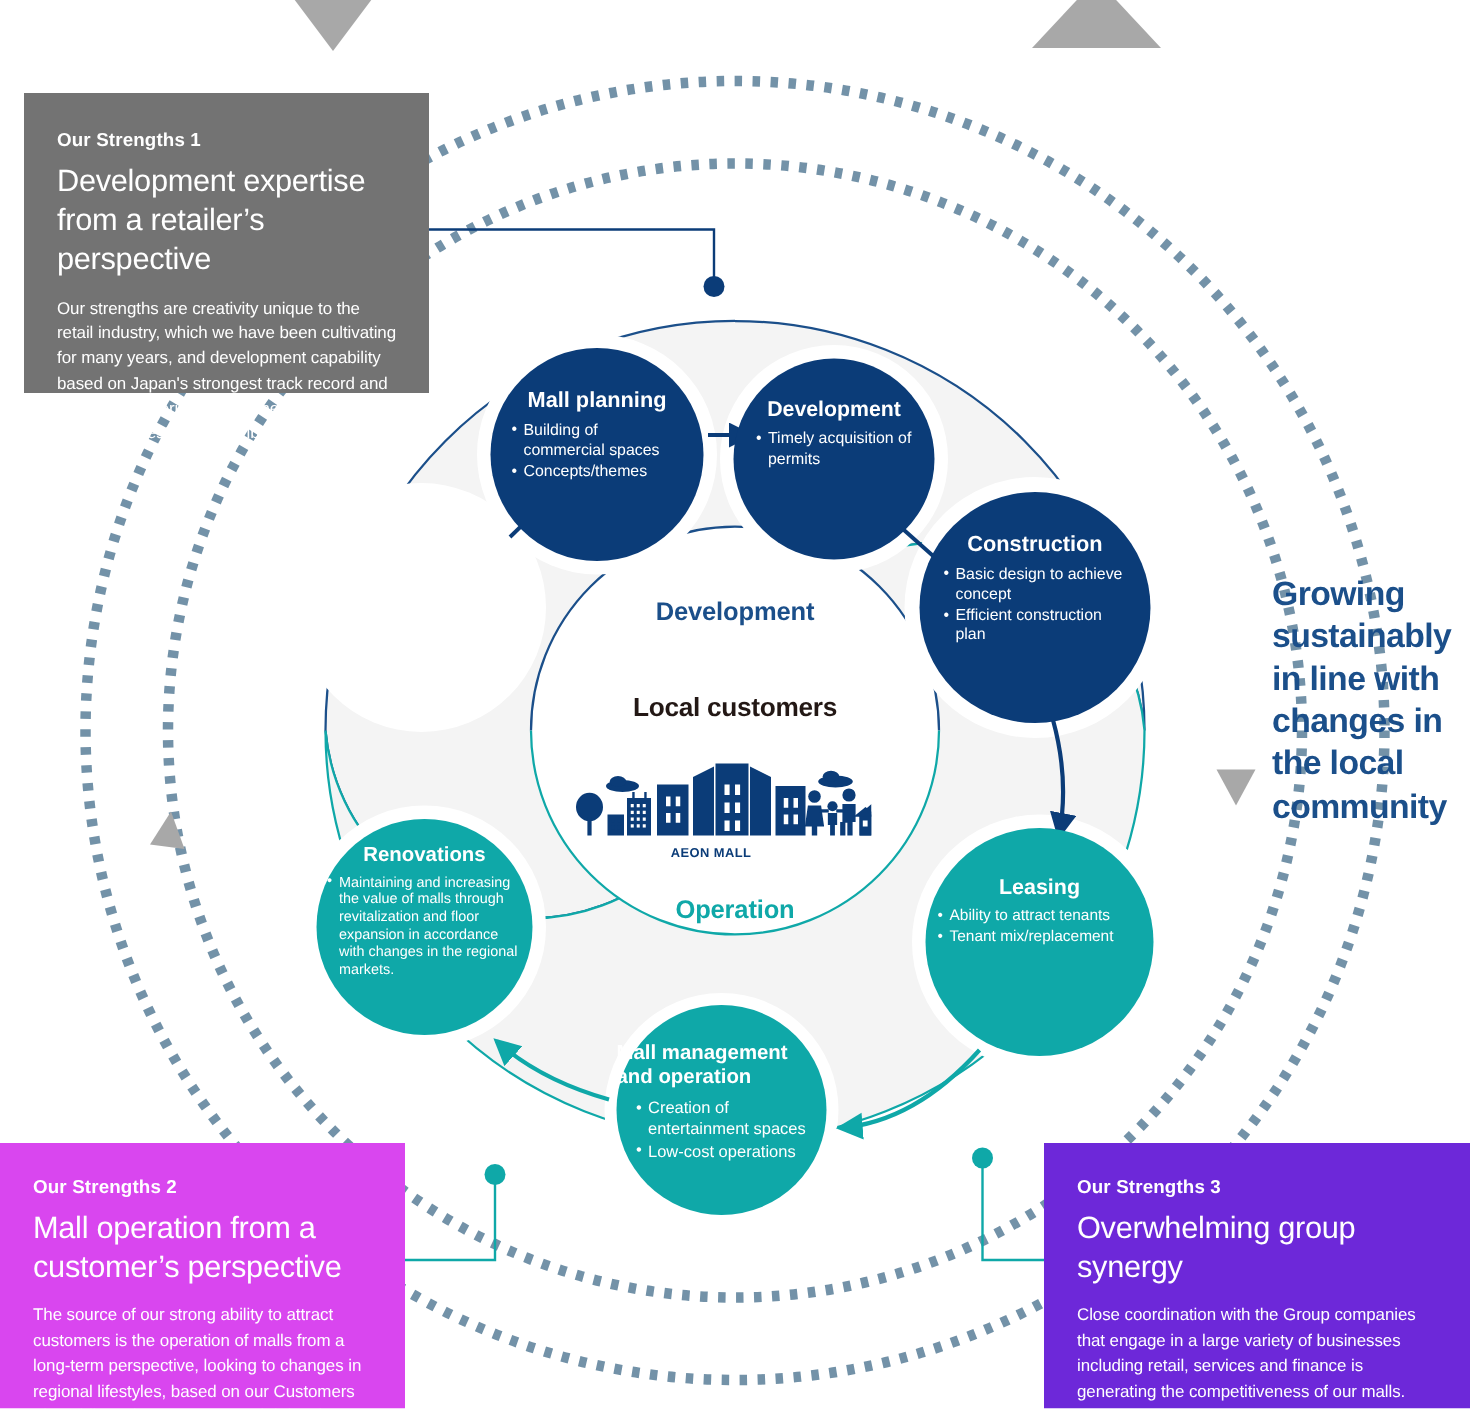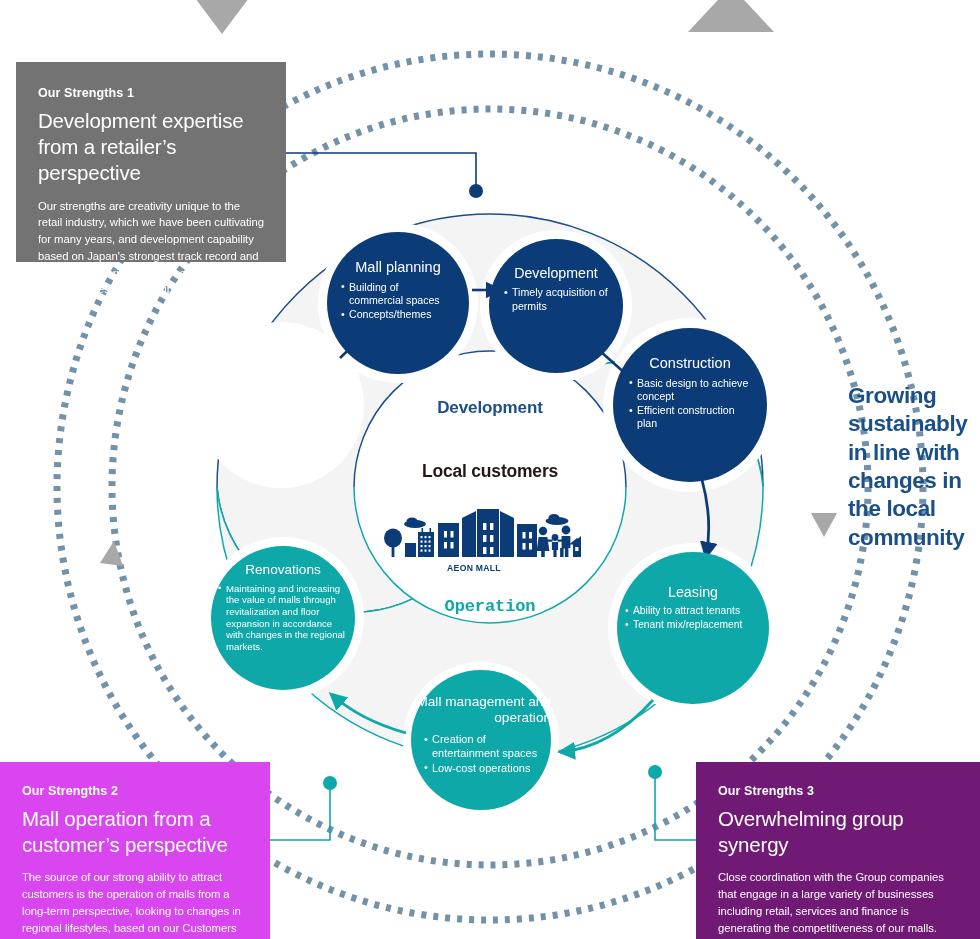--- a/index.html
+++ b/index.html
@@ -12,33 +12,33 @@
   svg.layer{position:absolute;left:0;top:0;width:980px;height:939px;overflow:visible;}
 
   
   .panel{position:absolute;box-sizing:border-box;color:#fff;}
   .panel .kicker{font-size:12.5px;font-weight:bold;letter-spacing:.1px;margin:0 0 7px 0;line-height:1.2;}
   .panel .headline{font-size:20.5px;font-weight:400;line-height:1.28;margin:0 0 11px 0;letter-spacing:-.2px;}
   .panel .body{font-size:11.3px;line-height:1.48;margin:0;letter-spacing:-.05px;}
 
   #panel1{left:16px;top:62px;width:270px;height:200px;background:#737373;padding:24px 22px 0 22px;}
   #panel2{left:0;top:762px;width:270px;height:177px;background:#d946ef;padding:22px 22px 0 22px;}
-  #panel3{left:696px;top:762px;width:284px;height:177px;background:#701a75;padding:22px 20px 0 22px;}
+  #panel3{left:696px;top:762px;width:284px;height:177px;background:#6d28d9;padding:22px 20px 0 22px;}
   #panel3 .headline{font-size:20.5px;}
 
   
   #tagline{
     position:absolute;left:848px;top:382px;width:138px;
     color:#1B4F8A;font-size:22.5px;font-weight:bold;line-height:1.26;letter-spacing:-.4px;
   }
 
   
   .node{position:absolute;border-radius:50%;color:#fff;box-sizing:border-box;
         display:flex;flex-direction:column;align-items:center;}
-  .node .title{font-weight:normal;line-height:1.15;text-align:right;}
+  .node .title{font-weight:bold;line-height:1.15;text-align:left;}
   .node ul{list-style:none;margin:5px 0 0 0;padding:0;}
   .node li{position:relative;padding-left:8px;line-height:1.25;margin-bottom:1px;}
   .node li:before{content:"\2022";position:absolute;left:0;top:-0.5px;}
 
   .navy{background:#0B3C78;}
   .teal{background:#0FA8A8;}
 
   #n-location{left:208px;top:332px;width:146px;height:146px;padding-top:26px;}
   #n-location .title{font-size:14.5px;}
   #n-location ul{font-size:10.6px;width:118px;}
@@ -65,21 +65,21 @@
   #n-leasing ul{font-size:10.3px;width:136px;}
 
   #n-mgmt{left:411px;top:670px;width:140px;height:140px;padding-top:24px;}
   #n-mgmt .title{font-size:13.6px;}
   #n-mgmt ul{font-size:11px;width:114px;margin-top:8px;}
 
   
   #lbl-development{position:absolute;left:0;top:398px;width:980px;text-align:center;
     color:#1B4F8A;font-size:17px;font-weight:bold;letter-spacing:-.1px;}
   #lbl-operation{position:absolute;left:0;top:597px;width:980px;text-align:center;
-    color:#0FA8A8;font-size:17px;font-weight:bold;letter-spacing:-.1px;font-family:Liberation Mono, monospace;}
+    color:#0FA8A8;font-size:17px;font-weight:bold;letter-spacing:-.1px;}
   #lbl-localcustomers{position:absolute;left:0;top:461px;width:980px;text-align:center;
     color:#231815;font-size:17.5px;font-weight:bold;letter-spacing:-.2px;}
   #lbl-aeonmall{position:absolute;left:0;top:563px;width:948px;text-align:center;
     color:#0B3C78;font-size:8.6px;font-weight:bold;letter-spacing:.3px;}
   #skyline{position:absolute;left:381px;top:505px;width:200px;height:54px;}
 </style>
 </head>
 <body>
 
 <div id="stage">

